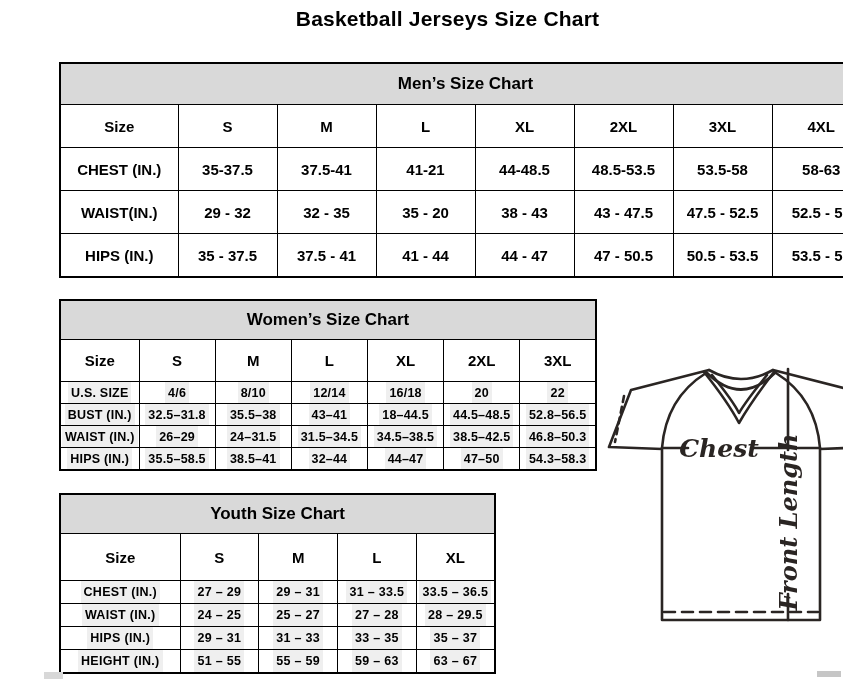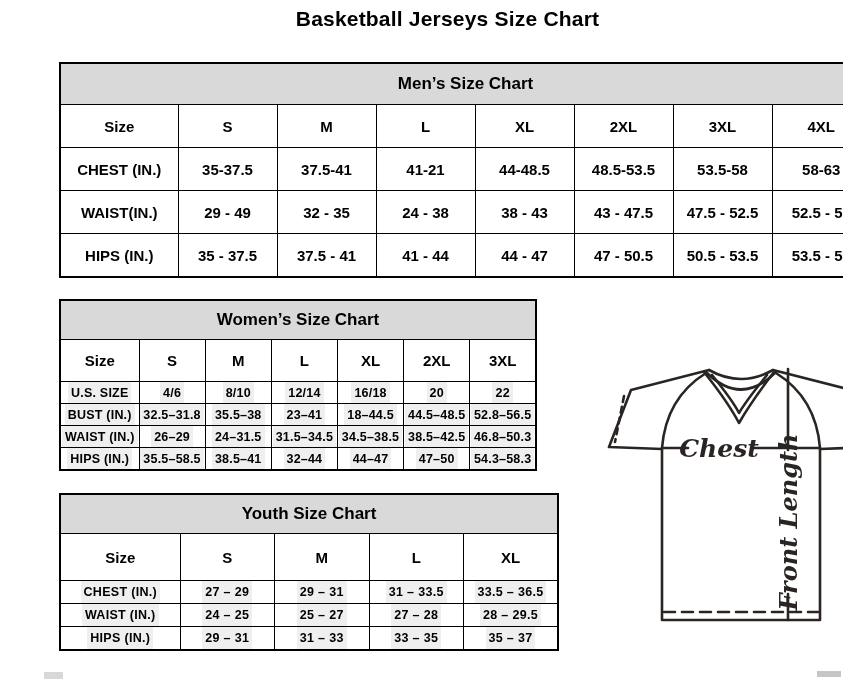--- a/index.html
+++ b/index.html
@@ -20,26 +20,26 @@
     border:1.5px solid #000;text-align:center;vertical-align:middle;
     font-weight:bold;padding:0;overflow:hidden;white-space:nowrap;
   }
   tr.cap td{background:#d9d9d9;font-size:17px;}
   
   .men{left:15px;top:62px;width:813px;}
   .men tr.cap td{height:40px;}
   .men tr.hdr td{height:42px;font-size:15px;}
   .men tr.row td{height:42px;font-size:15px;}
   
-  .women{left:15px;top:299px;width:478px;}
+  .women{left:15px;top:299px;width:538px;}
   .women tr.cap td{height:38px;}
   .women tr.hdr td{height:41px;font-size:15px;}
   .women tr.row td{height:21px;font-size:12.5px;letter-spacing:0.2px;}
   
-  .youth{left:15px;top:493px;width:500px;}
+  .youth{left:15px;top:493px;width:437px;}
   .youth tr.cap td{height:38px;}
   .youth tr.hdr td{height:46px;font-size:15px;}
   .youth tr.row td{height:22px;font-size:12.5px;letter-spacing:0.3px;}
   .hl{background:#efefef;padding:16px 3px;}
   
   .jersey{position:absolute;left:556px;top:360px;}
   .jersey text{font-family:"DejaVu Serif","Liberation Serif",serif;
     font-style:italic;font-weight:bold;fill:#2a2523;}
   
   .artifact{position:absolute;}
@@ -84,23 +84,23 @@
       <td>35-37.5</td>
       <td>37.5-41</td>
       <td>41-21</td>
       <td>44-48.5</td>
       <td>48.5-53.5</td>
       <td>53.5-58</td>
       <td>58-63</td>
     </tr>
     <tr class="row">
       <td>WAIST(IN.)</td>
-      <td>29 - 49</td>
+      <td>29 - 32</td>
       <td>32 - 35</td>
-      <td>24 - 38</td>
+      <td>35 - 20</td>
       <td>38 - 43</td>
       <td>43 - 47.5</td>
       <td>47.5 - 52.5</td>
       <td>52.5 - 57</td>
     </tr>
     <tr class="row">
       <td>HIPS (IN.)</td>
       <td>35 - 37.5</td>
       <td>37.5 - 41</td>
       <td>41 - 44</td>
@@ -141,21 +141,21 @@
       <td><span class="hl">8/10</span></td>
       <td><span class="hl">12/14</span></td>
       <td><span class="hl">16/18</span></td>
       <td><span class="hl">20</span></td>
       <td><span class="hl">22</span></td>
     </tr>
     <tr class="row">
       <td><span class="hl">BUST (IN.)</span></td>
       <td><span class="hl">32.5–31.8</span></td>
       <td><span class="hl">35.5–38</span></td>
-      <td><span class="hl">23–41</span></td>
+      <td><span class="hl">43–41</span></td>
       <td><span class="hl">18–44.5</span></td>
       <td><span class="hl">44.5–48.5</span></td>
       <td><span class="hl">52.8–56.5</span></td>
     </tr>
     <tr class="row">
       <td><span class="hl">WAIST (IN.)</span></td>
       <td><span class="hl">26–29</span></td>
       <td><span class="hl">24–31.5</span></td>
       <td><span class="hl">31.5–34.5</span></td>
       <td><span class="hl">34.5–38.5</span></td>
@@ -207,20 +207,27 @@
       <td><span class="hl">27 – 28</span></td>
       <td><span class="hl">28 – 29.5</span></td>
     </tr>
     <tr class="row">
       <td><span class="hl">HIPS (IN.)</span></td>
       <td><span class="hl">29 – 31</span></td>
       <td><span class="hl">31 – 33</span></td>
       <td><span class="hl">33 – 35</span></td>
       <td><span class="hl">35 – 37</span></td>
     </tr>
+    <tr class="row">
+      <td><span class="hl">HEIGHT (IN.)</span></td>
+      <td><span class="hl">51 – 55</span></td>
+      <td><span class="hl">55 – 59</span></td>
+      <td><span class="hl">59 – 63</span></td>
+      <td><span class="hl">63 – 67</span></td>
+    </tr>
   </tbody>
     </table>
 
   <svg class="jersey" width="288" height="266" viewBox="0 0 288 266">
     <g fill="none" stroke="#2a2523" stroke-width="2.6" stroke-linejoin="round" stroke-linecap="round">
 
       <path d="M109,10 L31,30 L9,87 L62,89 L62,260 L220,260 L220,89 L273,87 L251,30 L173,10"></path>
 
       <path d="M62,88 Q66,38 106,13"></path>
       <path d="M220,88 Q216,38 176,13"></path>

